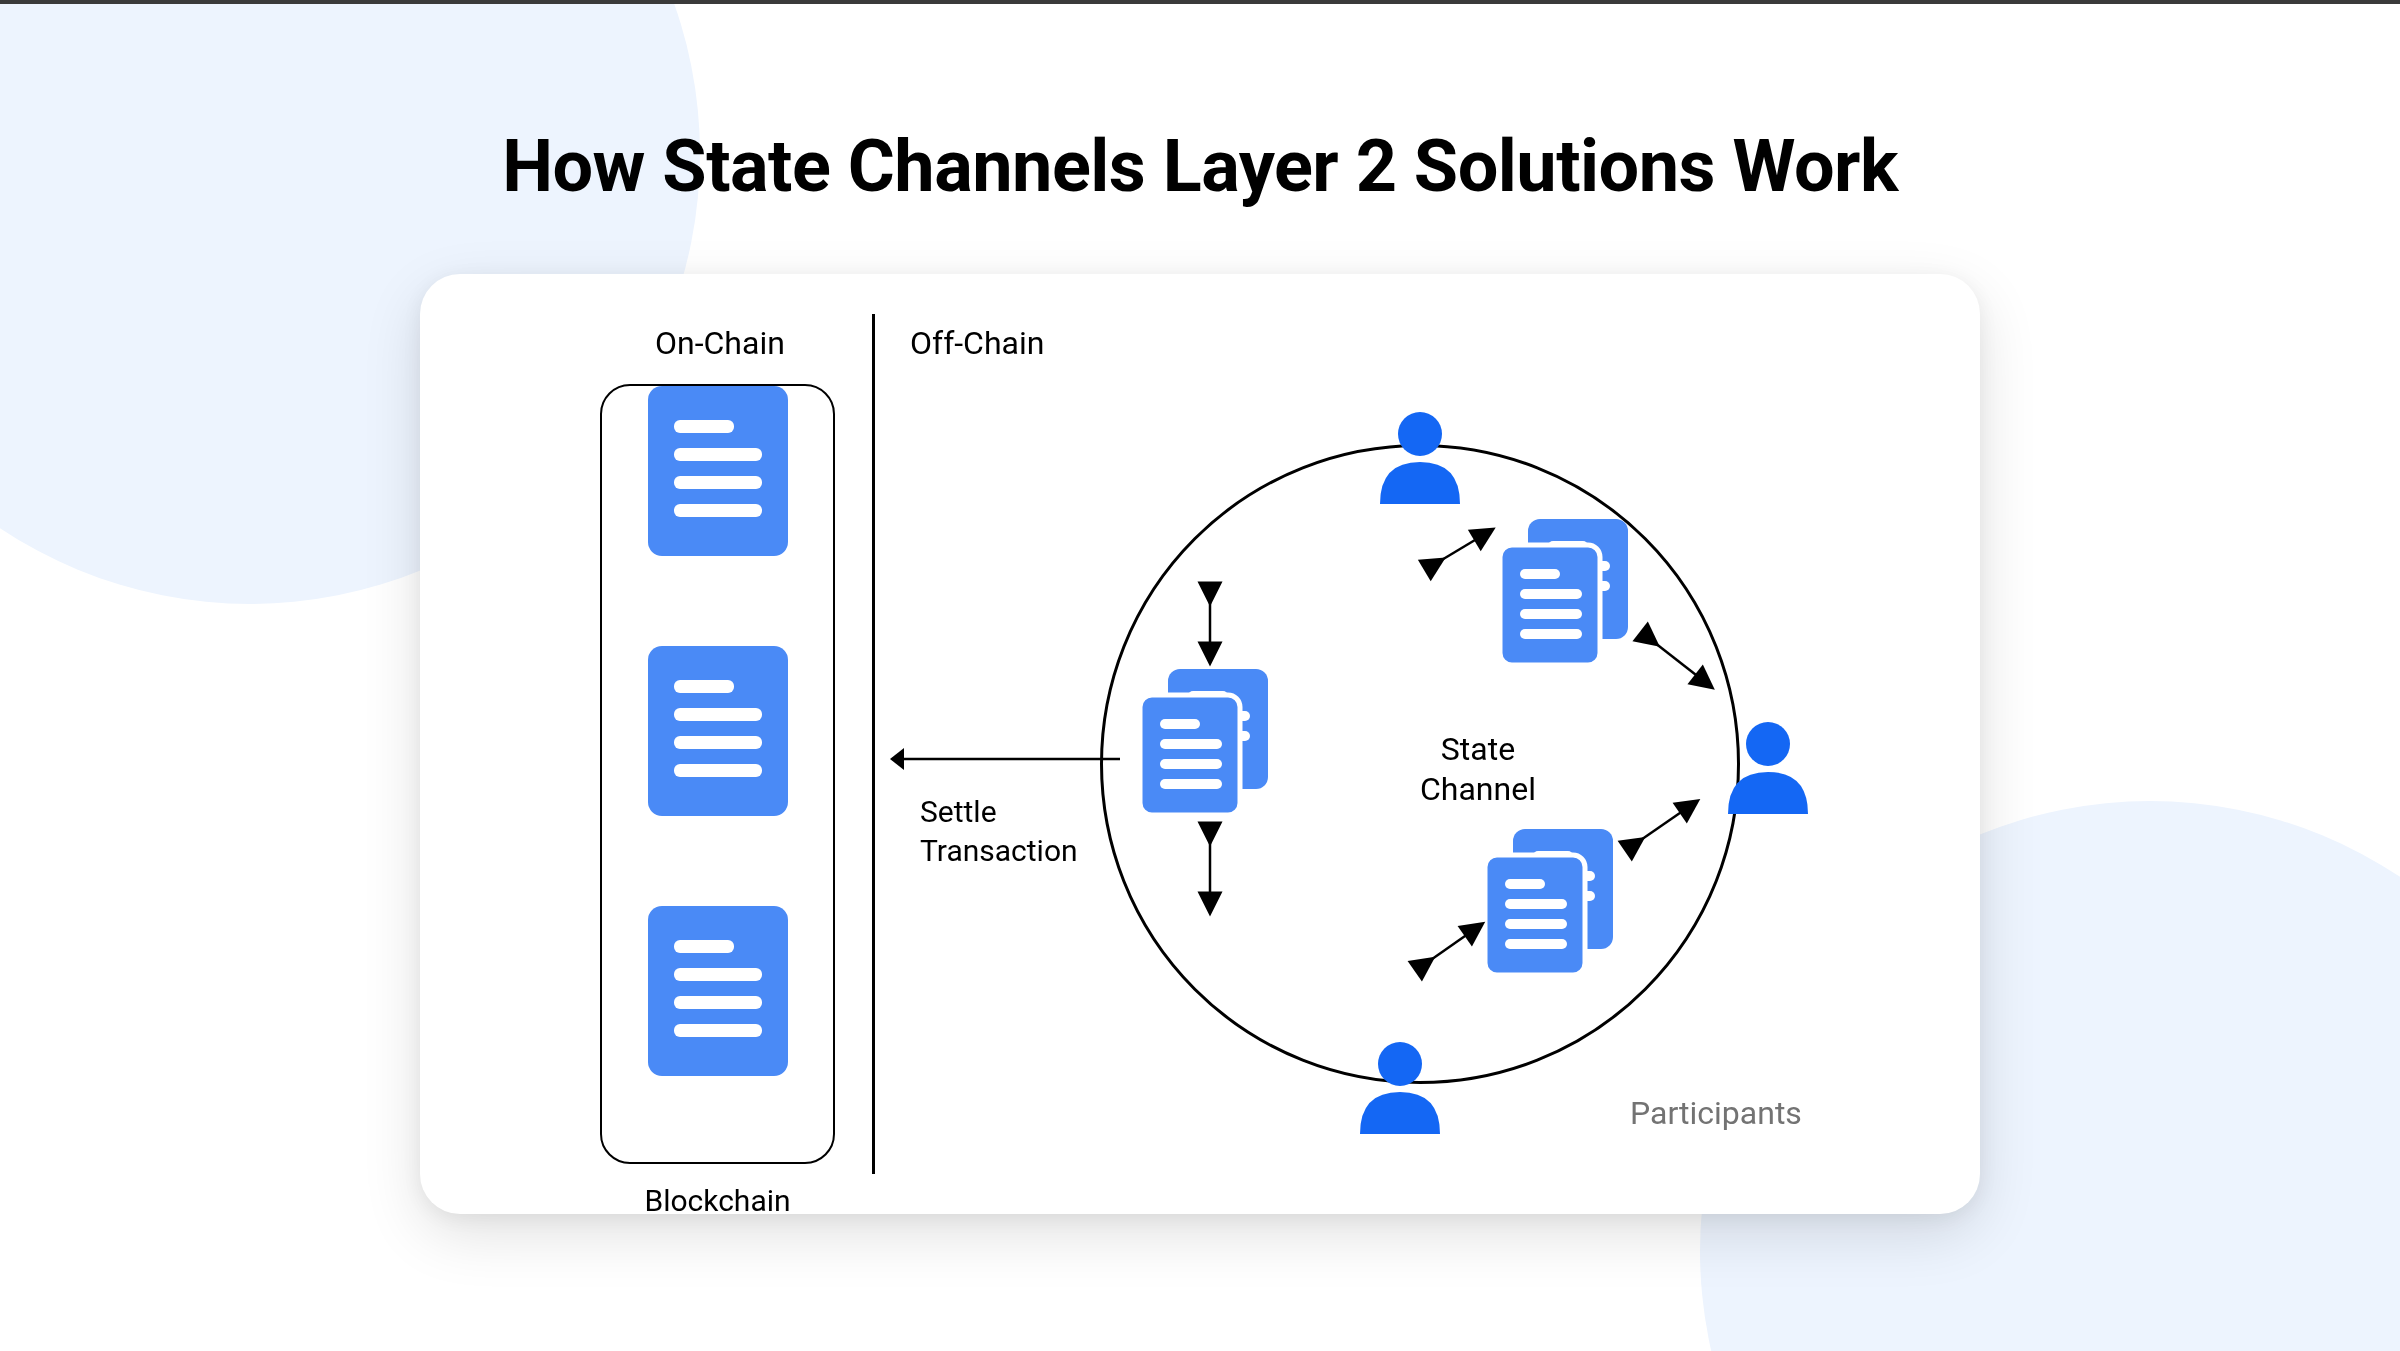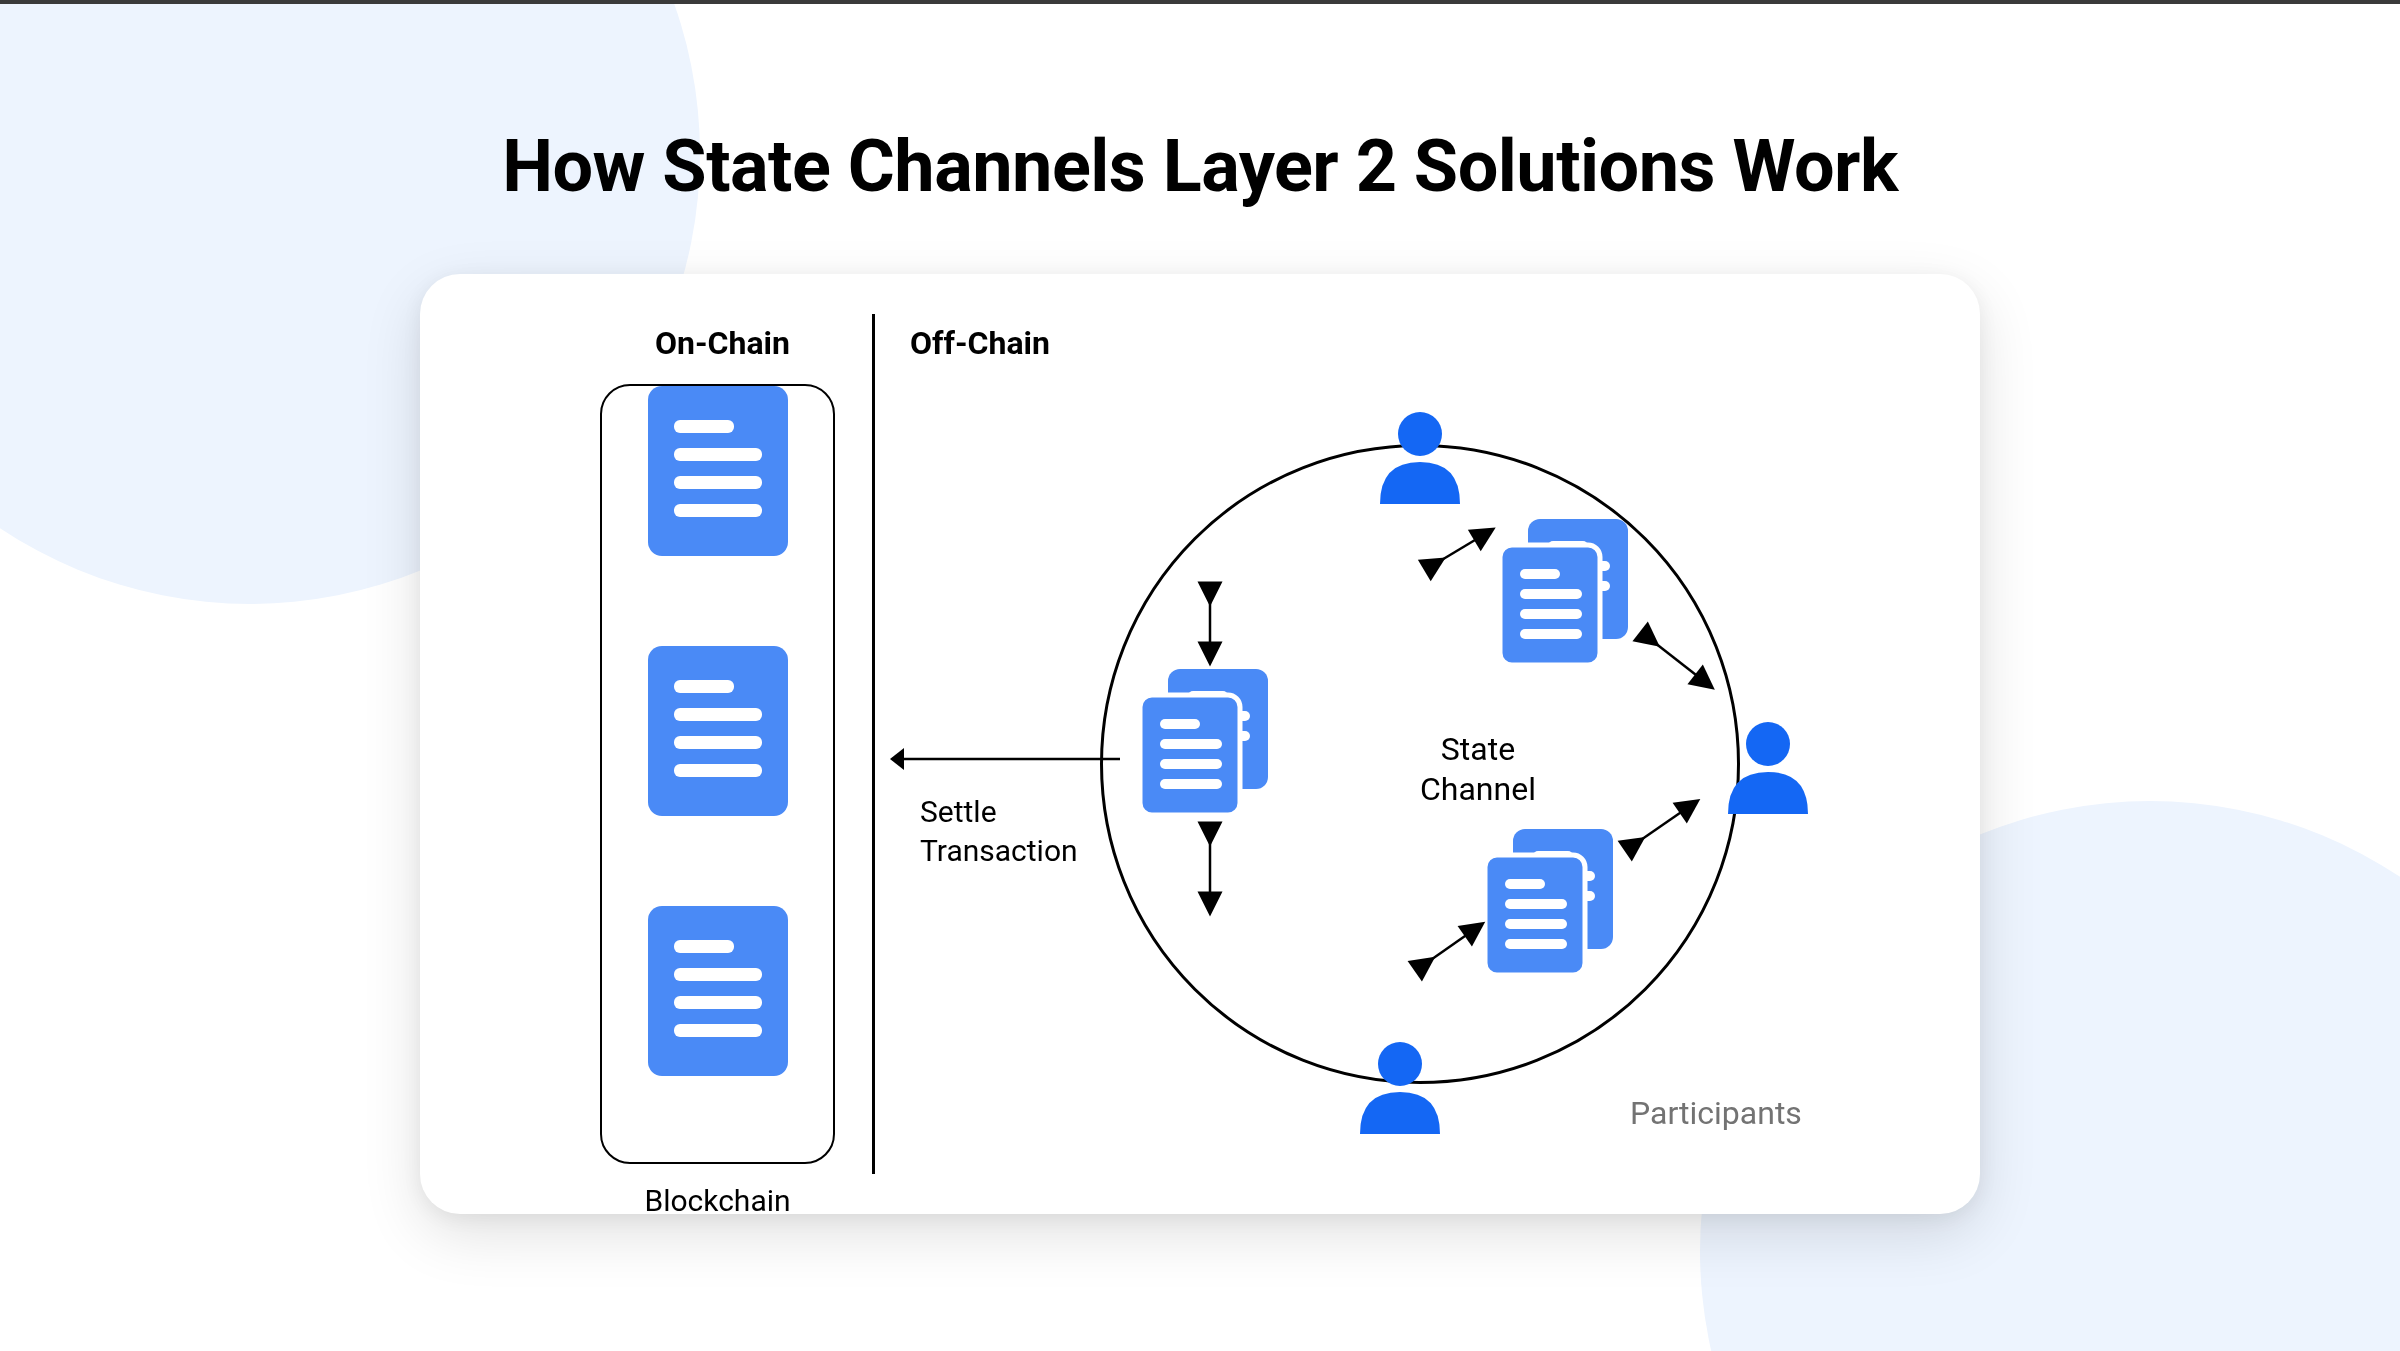--- a/index.html
+++ b/index.html
@@ -47,25 +47,25 @@
     z-index: 2;
   }
   .divider {
     position: absolute;
     top: 40px; bottom: 40px; left: 452px;
     width: 3px; background: #000;
   }
   .label {
     position: absolute;
     font-size: 32px;
-    font-weight: 700;
+    font-weight: 400;
     color: #000;
   }
   .label-onchain { top: 50px; left: 235px; }
-  .label-offchain { top: 50px; left: 490px; font-weight: 700; }
+  .label-offchain { top: 50px; left: 490px; font-weight: 400; }
   .blockchain-box {
     position: absolute;
     top: 110px; left: 180px;
     width: 235px; height: 780px;
     border: 2px solid #000;
     border-radius: 30px;
     display: flex; flex-direction: column; align-items: center;
     gap: 90px;
   }
   .blockchain-label {

